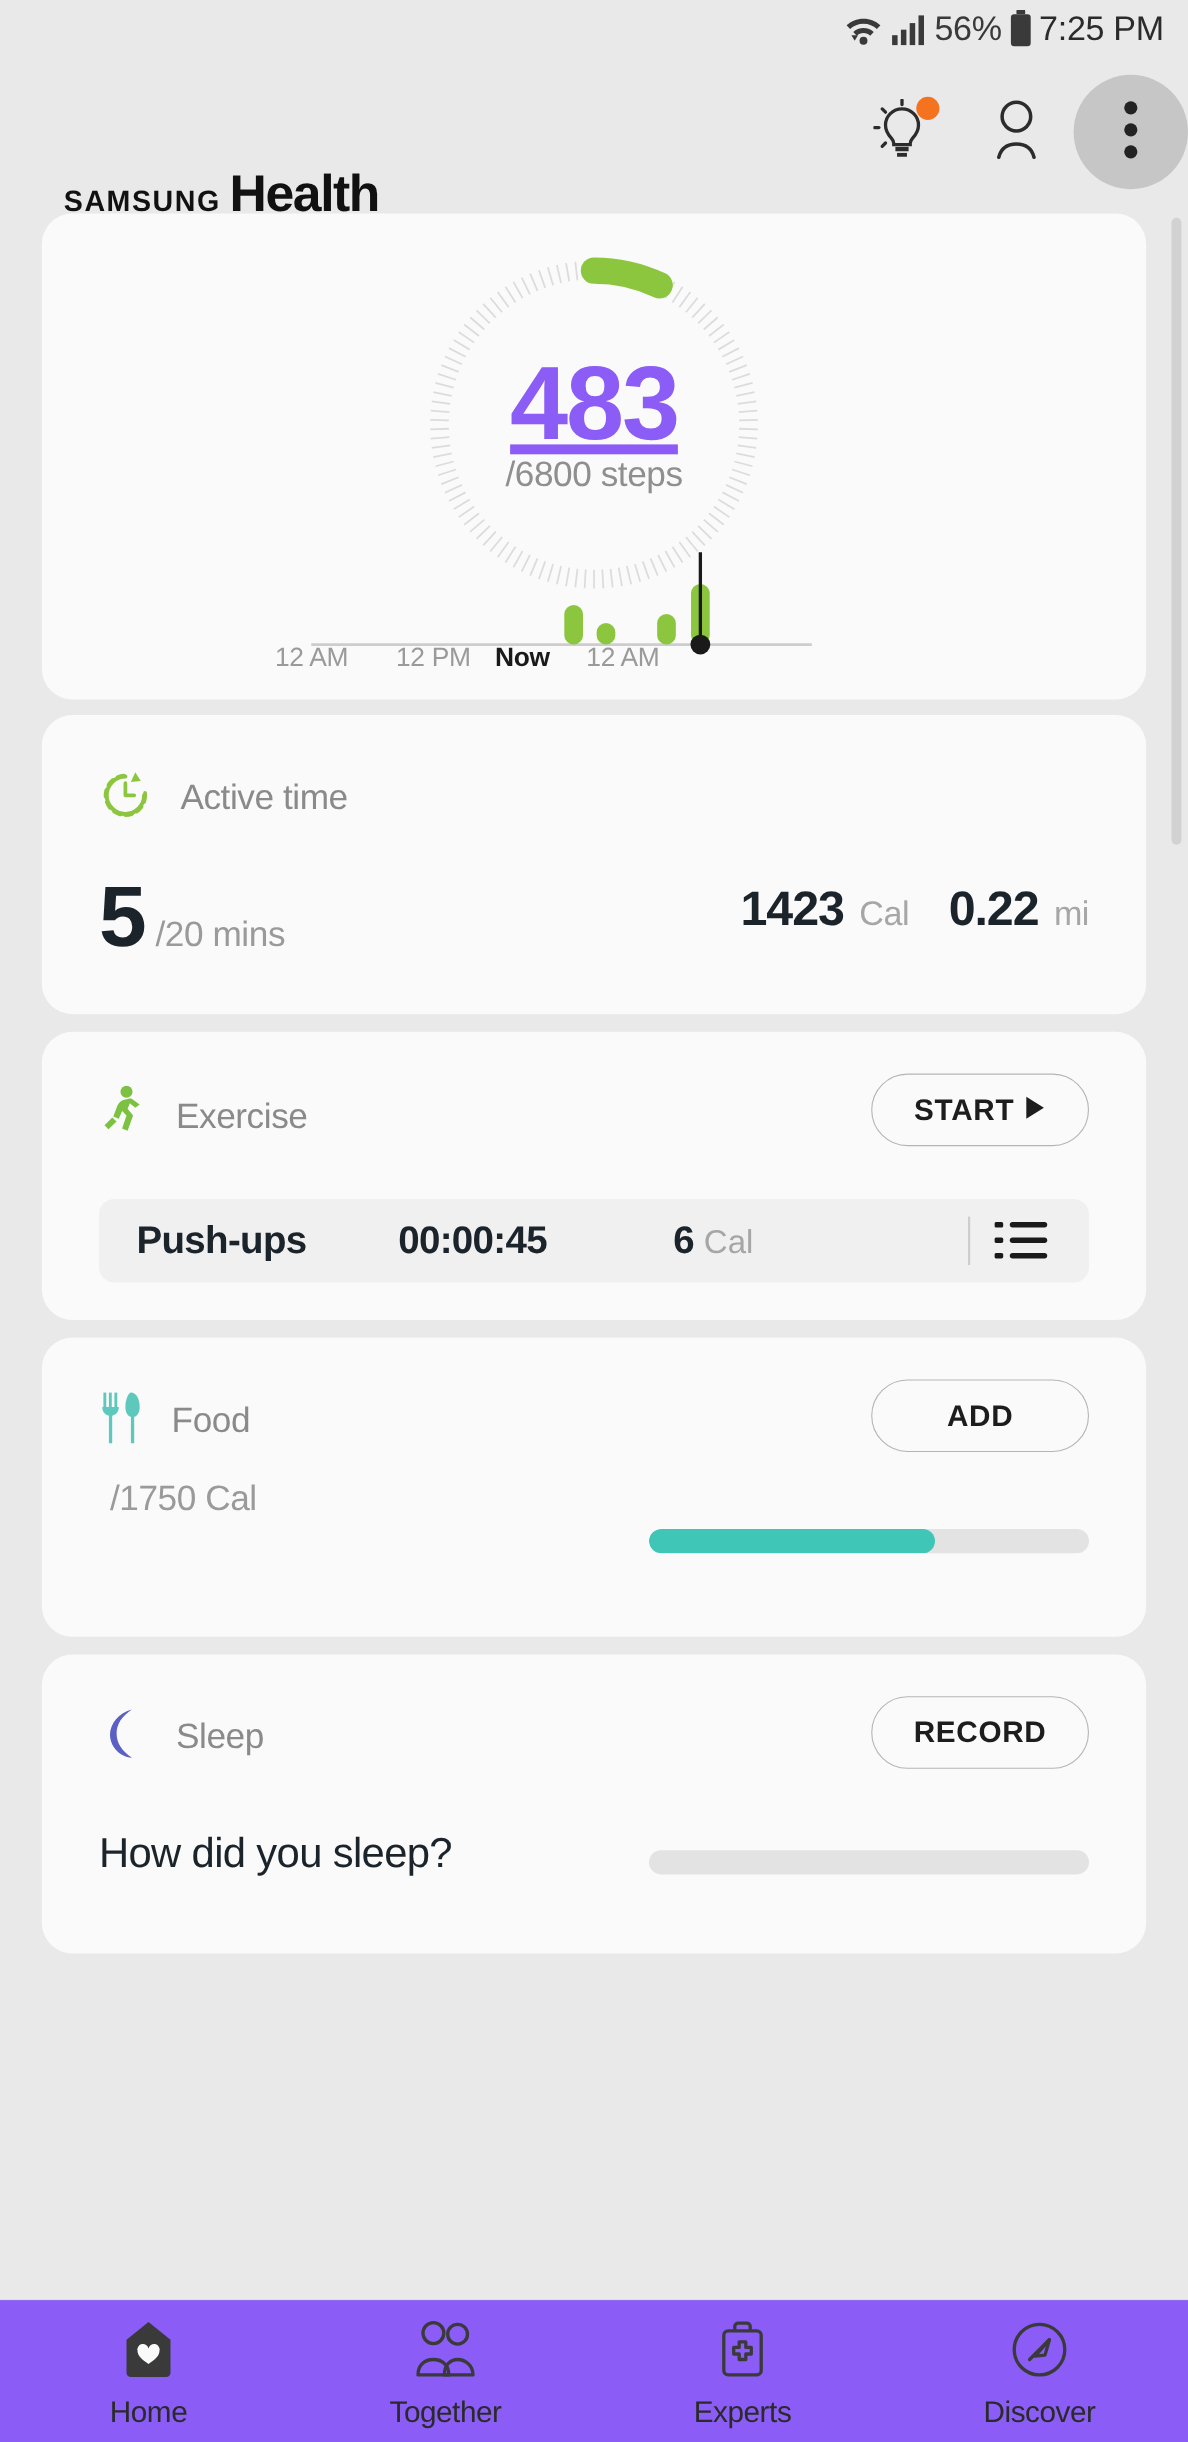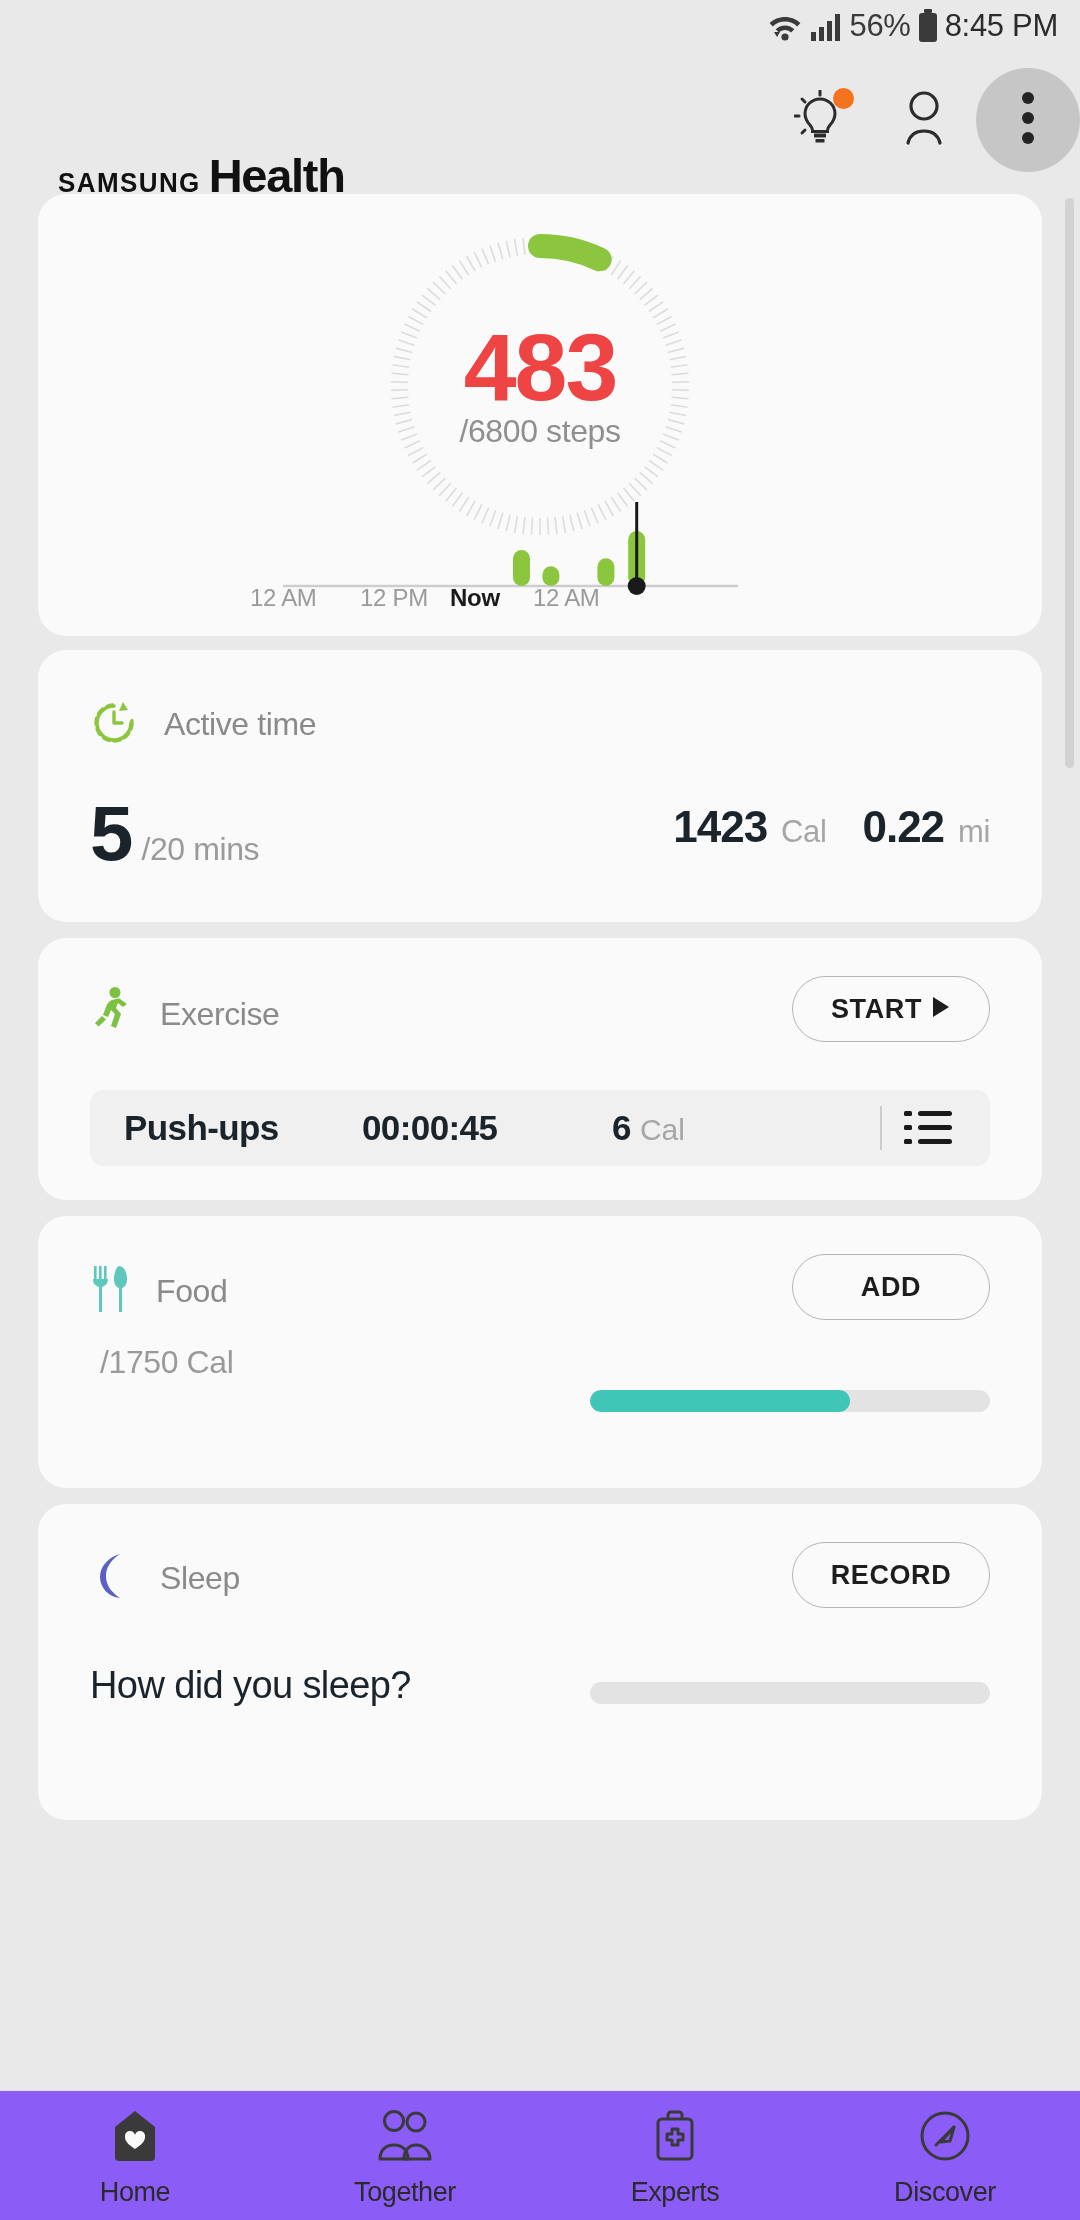--- a/index.html
+++ b/index.html
@@ -58,21 +58,21 @@
   }
 
   
   #card-steps{ top:6px; height:442px; }
   .ring-wrap{ position:absolute; left:50%; top:32px; transform:translateX(-50%); width:320px; height:320px; }
   .ring-wrap svg{ display:block; }
   .ring-center{
     position:absolute; left:0; top:0; width:320px; height:320px;
     display:flex; flex-direction:column; align-items:center; justify-content:center;
   }
-  .steps-num{ font-size:95px; font-weight:700; color:#ef4444; letter-spacing:-2px; line-height:0.95; }
+  .steps-num{ font-size:95px; font-weight:700; color:#8b5cf6; letter-spacing:-2px; line-height:0.95;text-decoration:underline; }
   .steps-goal{ font-size:32px; color:#8f8f8f; letter-spacing:-0.4px; }
 
   .tooltip{
     position:absolute; right:38px; top:10px; height:84px;
     border:1.5px solid #cfcfcf; border-radius:16px; background:#fafafa;
     display:flex; align-items:center; padding:0 30px;
     font-size:35px; color:#1d1d1d; letter-spacing:-0.5px;
     box-shadow:0 1px 3px rgba(0,0,0,.08);
   }
 
@@ -119,21 +119,21 @@
   
   #card-food{ top:1028px; height:272px; }
   .food-num{ font-size:98px; font-weight:700; color:#1b232b; letter-spacing:-3px; line-height:1; }
   .progress-track{
     position:absolute; right:52px; top:174px; width:400px; height:22px;
     background:#e3e3e3; border-radius:11px; overflow:hidden;
   }
   .progress-fill{ height:100%; background:#3fc6b7; border-radius:11px; }
 
   
-  #card-sleep{ top:1316px; height:316px; }
+  #card-sleep{ top:1316px; height:272px; }
   .sleep-q{ position:absolute; left:52px; top:160px; font-size:38px; color:#1b232b; letter-spacing:-0.6px; }
   .sleep-bar{
     position:absolute; right:52px; top:178px; width:400px; height:22px;
     background:#e3e3e3; border-radius:11px;
   }
 
   
   .bottomnav{
     position:absolute; left:0; bottom:0; width:1080px; height:130px;
     background:#8b5cf6; border-top:1px solid #e0e0e0; display:flex;
@@ -166,21 +166,21 @@
         <rect x="25" y="4" width="5" height="27" fill="#3a3a3a"></rect>
       </svg>
     </span>
     <span class="sb-text">56%</span>
     <span class="sb-ico">
       <svg width="20" height="34" viewBox="0 0 20 34">
         <rect x="6" y="0" width="8" height="4" rx="1" fill="#3a3a3a"></rect>
         <rect x="1" y="4" width="18" height="29" rx="3" fill="#3a3a3a"></rect>
       </svg>
     </span>
-    <span class="sb-time">8:45 PM</span>
+    <span class="sb-time">7:25 PM</span>
   </div>
 
   <div class="appbar">
     <div class="brand">
       <span class="brand-samsung">SAMSUNG</span>
       <span class="brand-health">Health</span>
     </div>
   </div>
 
   <div class="appbar-actions">

